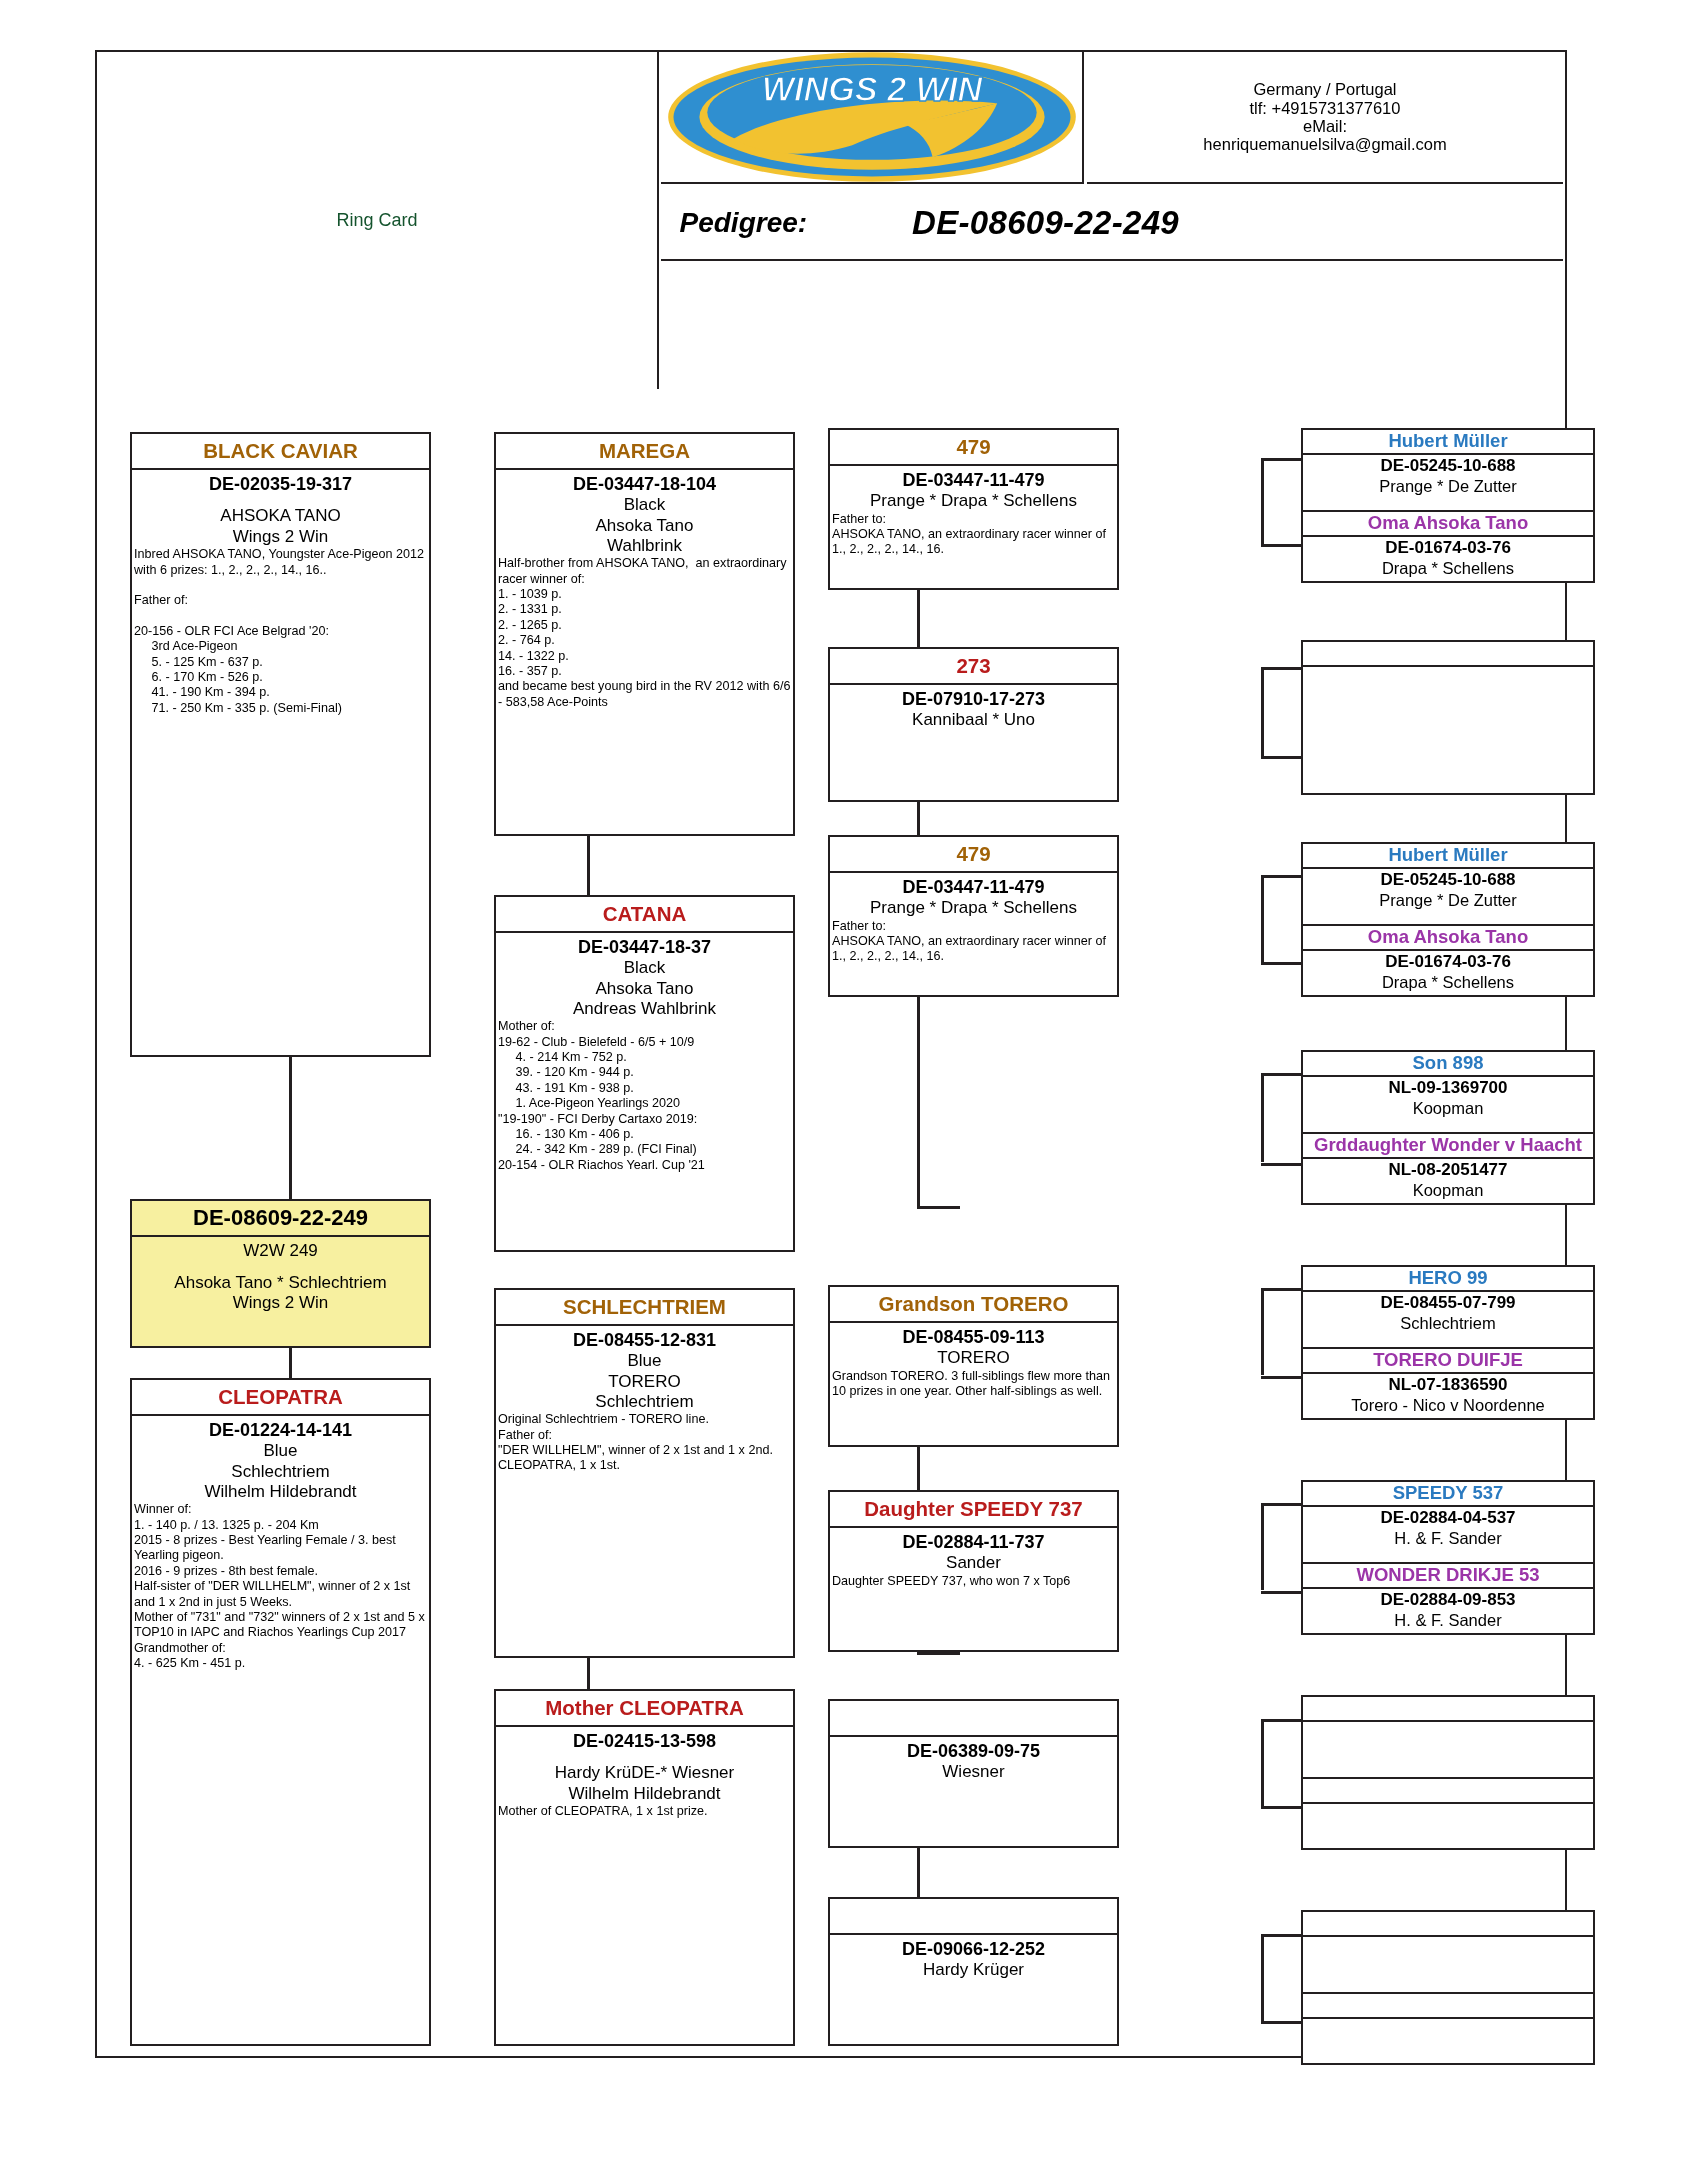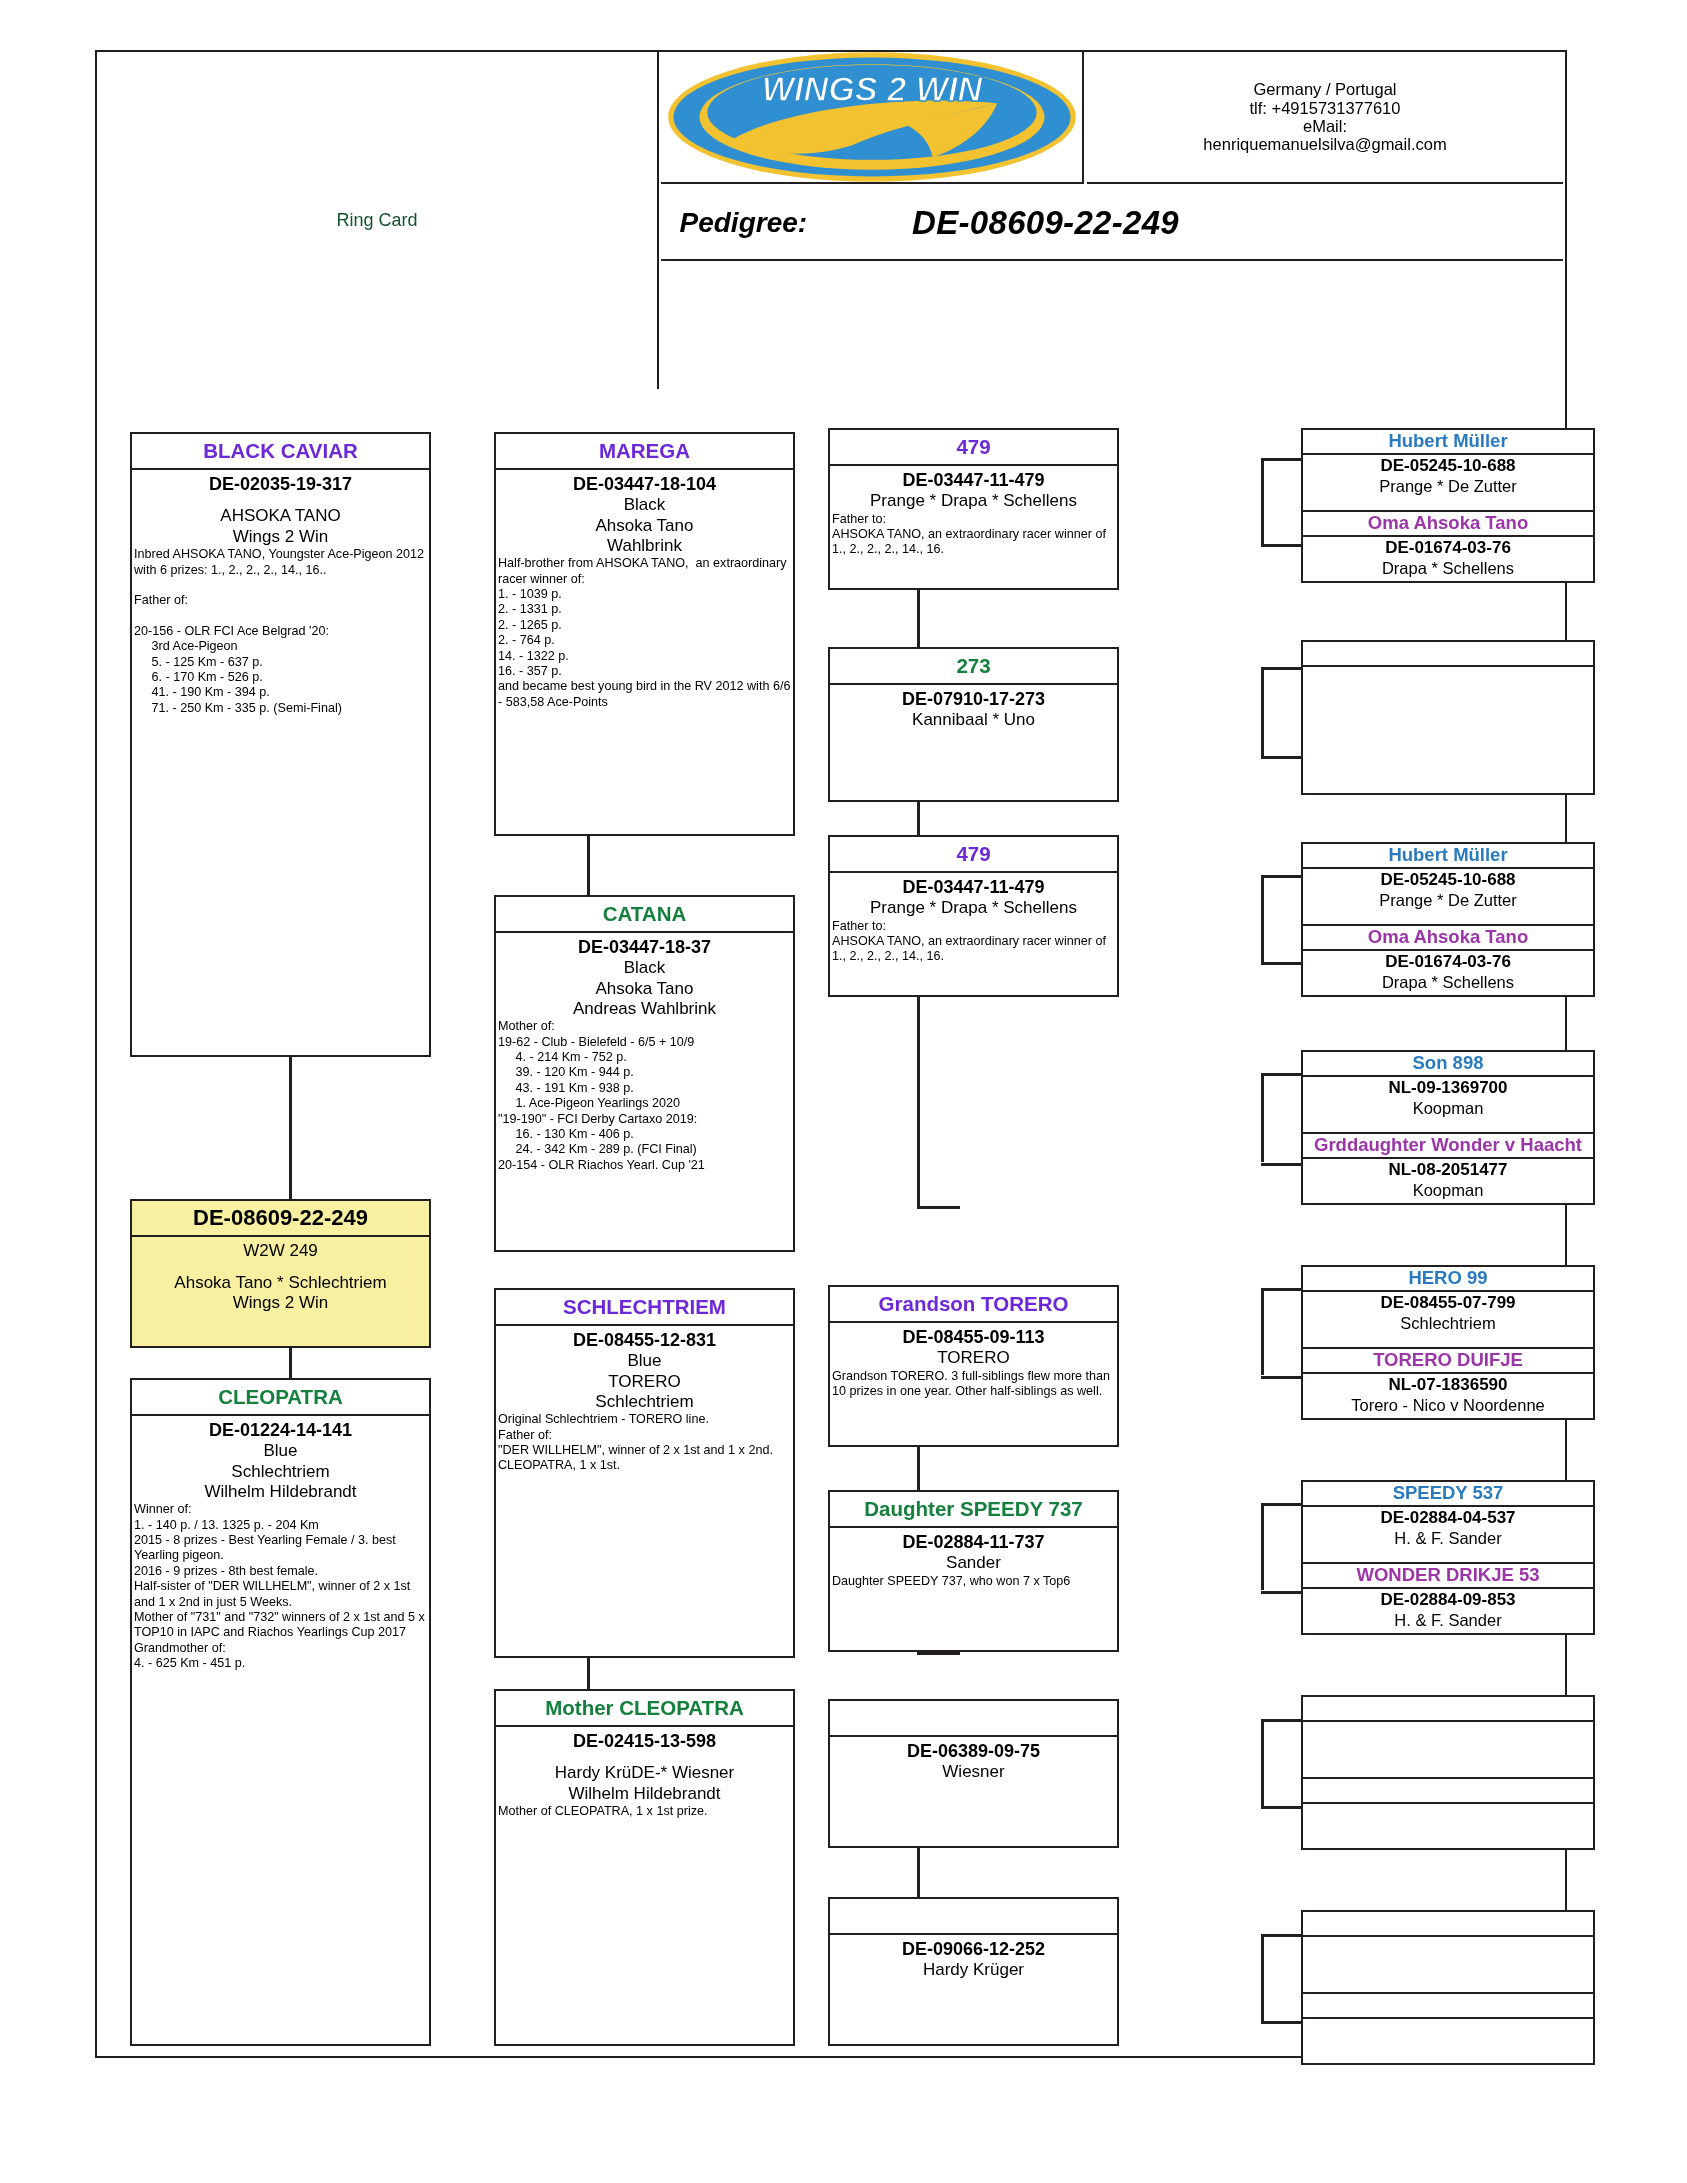--- a/index.html
+++ b/index.html
@@ -24,22 +24,22 @@
   
   .logo{position:relative;width:397px;height:123px;display:flex;align-items:center;justify-content:center;}
   .logo-oval{position:absolute;left:50%;top:50%;transform:translate(-50%,-50%);width:397px;height:119px;border-radius:50%;background:#2f8fd0;box-shadow:0 0 0 5.3px #f2c230;overflow:hidden;}
   .logo svg{position:relative;z-index:2;}
 
   
   .tree{position:absolute;left:97px;top:392px;width:1467px;height:1663px;}
 
   .node{position:absolute;border:2.6px solid #231f20;box-sizing:border-box;background:#fff;overflow:hidden;}
   .node .title{height:36px;line-height:34px;text-align:center;font-weight:bold;font-size:20.5px;border-bottom:2.6px solid #231f20;box-sizing:border-box;white-space:nowrap;overflow:visible;}
-  .node .title.blue{color:#6d28d9;}
-  .node .title.violet{color:#15803d;}
+  .node .title.blue{color:#a16207;}
+  .node .title.violet{color:#b91c1c;}
   .node .body{padding:0;overflow:hidden;}
   .node .ring{text-align:center;font-weight:bold;font-size:18px;margin-top:4px;line-height:1.18;}
   .node .ctr{text-align:center;font-size:17px;line-height:1.2;}
   .node .gap{height:11.2px;}
   .node .desc{font-size:12.6px;line-height:1.22;text-align:left;padding:0 1.3px 0 2px;white-space:pre-wrap;}
 
   
   .stack{position:absolute;border:2.6px solid #231f20;box-sizing:border-box;background:#fff;}
   .stack .row{box-sizing:border-box;border-bottom:2.6px solid #231f20;text-align:center;overflow:visible;white-space:nowrap;}
   .stack .row:last-child{border-bottom:none;}

